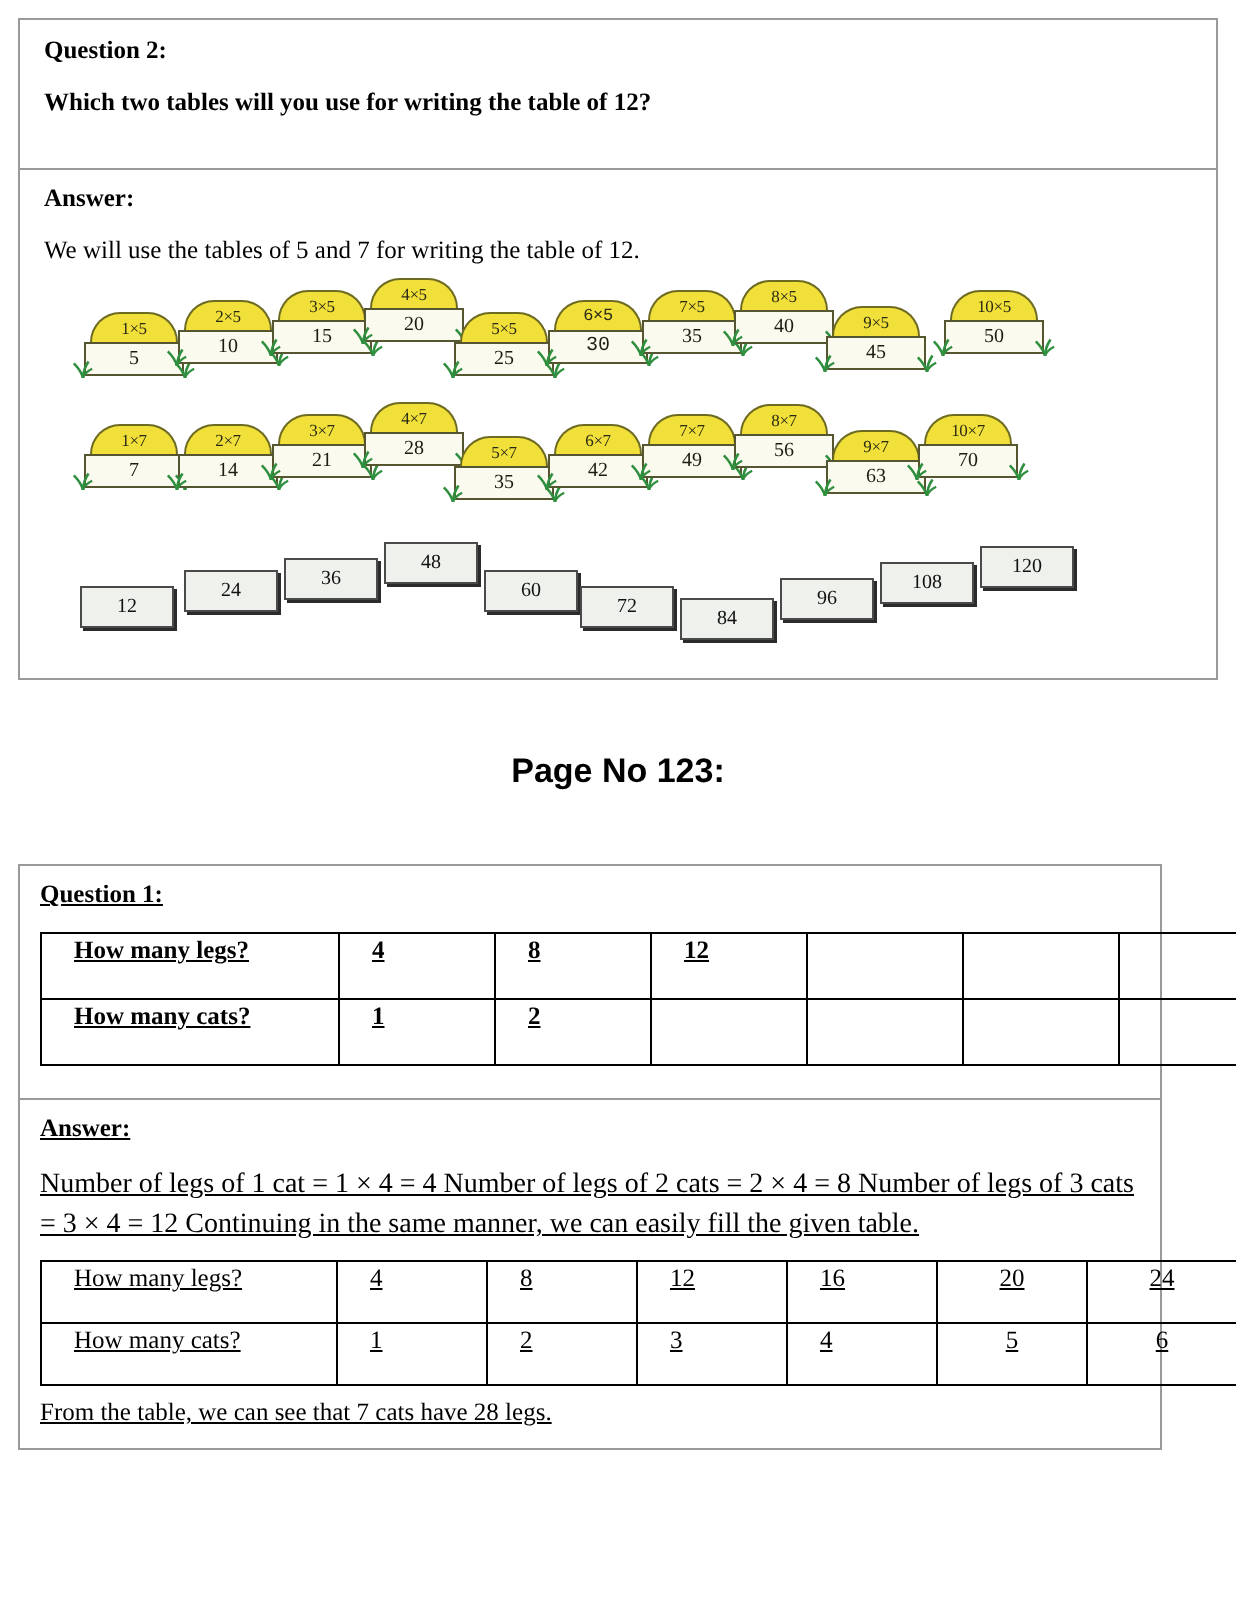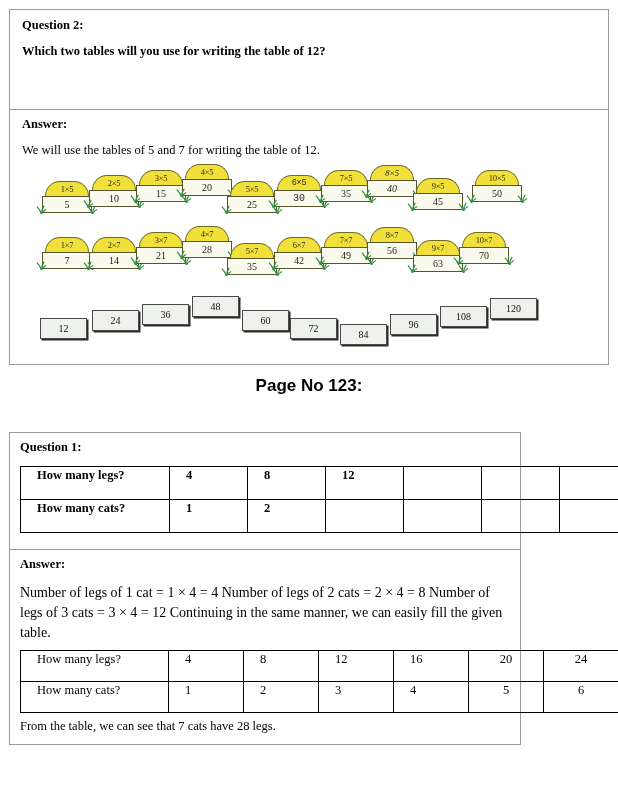--- a/index.html
+++ b/index.html
@@ -31,21 +31,21 @@
   }
   .panel + .panel { border-top: none; }
 
   .q2-block {
     position: absolute;
     left: 9px;
     top: 9px;
     width: 600px;
   }
   .q2-question {
-    height: 101px;
+    height: 76px;
     padding: 9px 12px 0 12px;
   }
   .q2-answer {
     padding: 8px 12px 10px 12px;
     min-height: 255px;
   }
 
   .lbl {
     font-weight: bold;
     font-size: 12.5px;
@@ -140,21 +140,22 @@
     font-weight: bold;
     font-size: 17px;
     color: #000000;
   }
 
   
   .q1-block {
     position: absolute;
     left: 9px;
     top: 432px;
-    width: 512px;
+    width: 572px;
+    text-decoration: underline;
   }
   .q1-question { padding: 8px 10px 10px 10px; }
   .q1-answer   { padding: 8px 10px 10px 10px; }
 
   table.grid {
     border-collapse: collapse;
     margin: 7px 0 6px 0;
     table-layout: fixed;
   }
   table.grid td {
@@ -282,21 +283,21 @@
             <div class="base">35<svg class="grass left" viewBox="0 0 12 12">
                 <path d="M6 12 C5 8 3 6 1 4" stroke="#2f8f3e" stroke-width="1.4" fill="none"></path>
                 <path d="M6 12 C6 8 7 6 9 3" stroke="#2f8f3e" stroke-width="1.4" fill="none"></path>
                 <path d="M6 12 C7 9 9 8 11 7" stroke="#2f8f3e" stroke-width="1.2" fill="none"></path>
               </svg><svg class="grass right" viewBox="0 0 12 12">
                 <path d="M6 12 C5 8 3 6 1 4" stroke="#2f8f3e" stroke-width="1.4" fill="none"></path>
                 <path d="M6 12 C6 8 7 6 9 3" stroke="#2f8f3e" stroke-width="1.4" fill="none"></path>
                 <path d="M6 12 C7 9 9 8 11 7" stroke="#2f8f3e" stroke-width="1.2" fill="none"></path>
               </svg></div>
           </div>
-          <div class="stone" style="left: 345px; top: 1px; font-style: italic;">
+          <div class="stone" style="left: 345px; top: 1px;">
             <div class="top">8×5</div>
             <div class="base">40<svg class="grass left" viewBox="0 0 12 12">
                 <path d="M6 12 C5 8 3 6 1 4" stroke="#2f8f3e" stroke-width="1.4" fill="none"></path>
                 <path d="M6 12 C6 8 7 6 9 3" stroke="#2f8f3e" stroke-width="1.4" fill="none"></path>
                 <path d="M6 12 C7 9 9 8 11 7" stroke="#2f8f3e" stroke-width="1.2" fill="none"></path>
               </svg><svg class="grass right" viewBox="0 0 12 12">
                 <path d="M6 12 C5 8 3 6 1 4" stroke="#2f8f3e" stroke-width="1.4" fill="none"></path>
                 <path d="M6 12 C6 8 7 6 9 3" stroke="#2f8f3e" stroke-width="1.4" fill="none"></path>
                 <path d="M6 12 C7 9 9 8 11 7" stroke="#2f8f3e" stroke-width="1.2" fill="none"></path>
               </svg></div>

